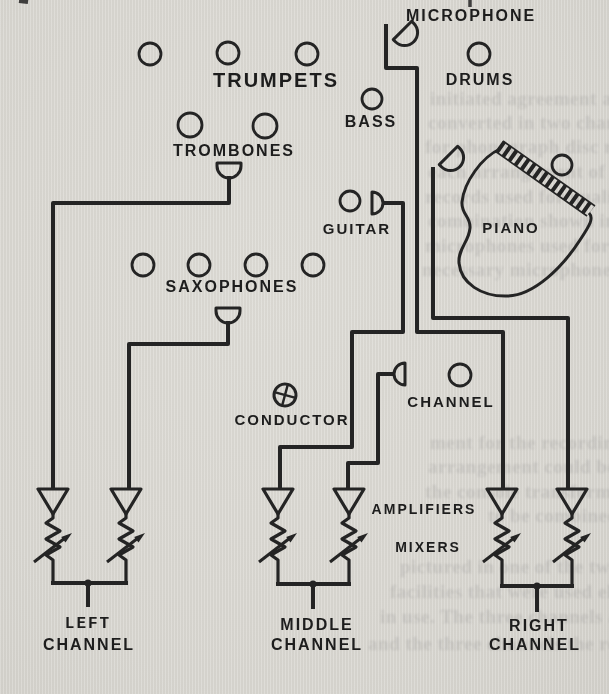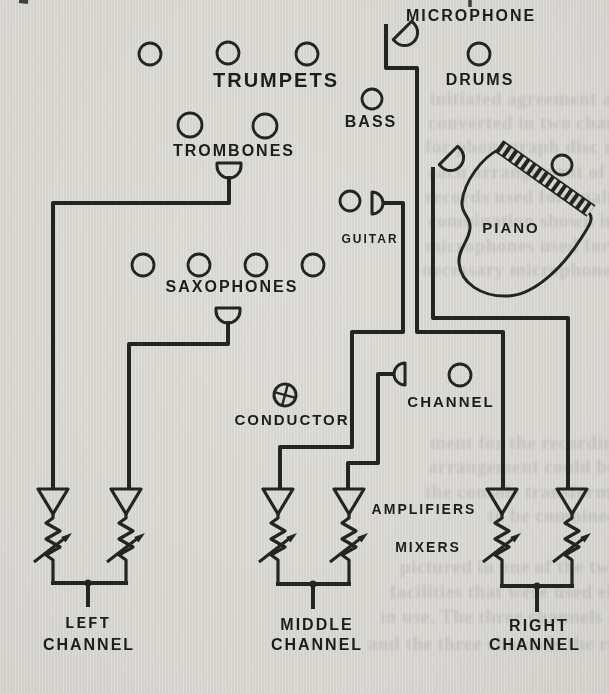--- a/index.html
+++ b/index.html
@@ -146,21 +146,21 @@
       </g>
       <line x1="470" y1="-1" x2="470" y2="7" stroke="#242424" stroke-width="3.5" opacity="0.85"></line>
       <line x1="19" y1="1" x2="28" y2="2" stroke="#242424" stroke-width="4" opacity="0.85"></line>
     </svg>
   <div class="label-layer" id="label-layer">
       <div class="lbl" style="left: 471px; top: 16px; font-size: 16px;">MICROPHONE</div>
       <div class="lbl" style="left: 231px; top: 80px; font-size: 20px; margin-left: 45px;">TRUMPETS</div>
       <div class="lbl" style="left: 480px; top: 80px; font-size: 16px;">DRUMS</div>
       <div class="lbl" style="left: 371px; top: 122px; font-size: 16px;">BASS</div>
       <div class="lbl" style="left: 234px; top: 151px; font-size: 16px; text-align: right;">TROMBONES</div>
-      <div class="lbl" style="left: 370px; top: 228px; font-size: 12px; margin-top: 11px;">GUITAR</div>
+      <div class="lbl" style="left: 357px; top: 228px; font-size: 15px;">GUITAR</div>
       <div class="lbl" style="left: 511px; top: 227px; font-size: 15px;">PIANO</div>
       <div class="lbl" style="left: 232px; top: 287px; font-size: 16px;">SAXOPHONES</div>
       <div class="lbl" style="left: 451px; top: 401px; font-size: 15px;">CHANNEL</div>
       <div class="lbl" style="left: 292px; top: 419px; font-size: 15px;">CONDUCTOR</div>
       <div class="lbl" style="left: 424px; top: 509px; font-size: 14px;">AMPLIFIERS</div>
       <div class="lbl" style="left: 428px; top: 547px; font-size: 14px;">MIXERS</div>
       <div class="lbl" style="left: 88px; top: 624px; font-size: 16px; font-family: Liberation Mono, monospace;">LEFT</div>
       <div class="lbl" style="left: 89px; top: 645px; font-size: 16px;">CHANNEL</div>
       <div class="lbl" style="left: 317px; top: 625px; font-size: 16px;">MIDDLE</div>
       <div class="lbl" style="left: 317px; top: 645px; font-size: 16px;">CHANNEL</div>

